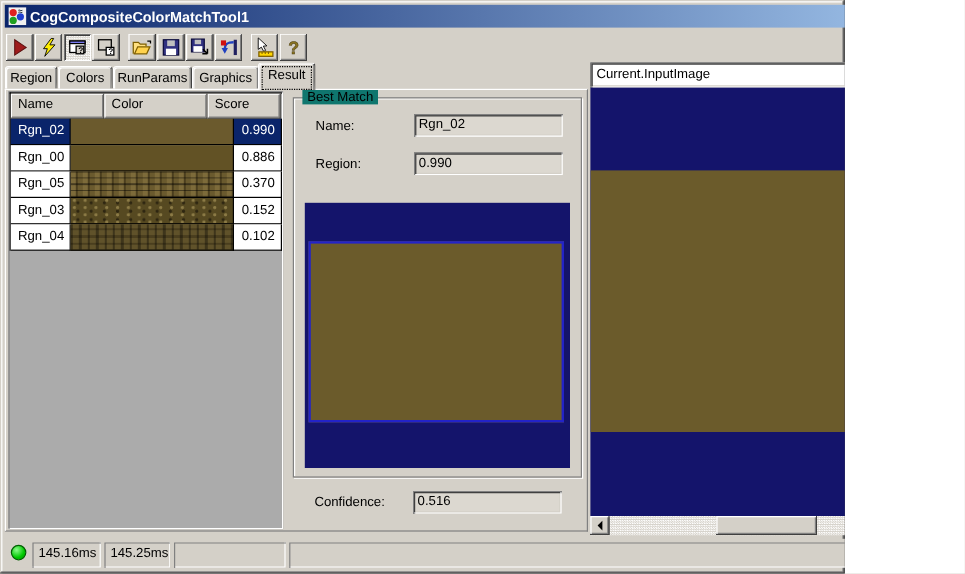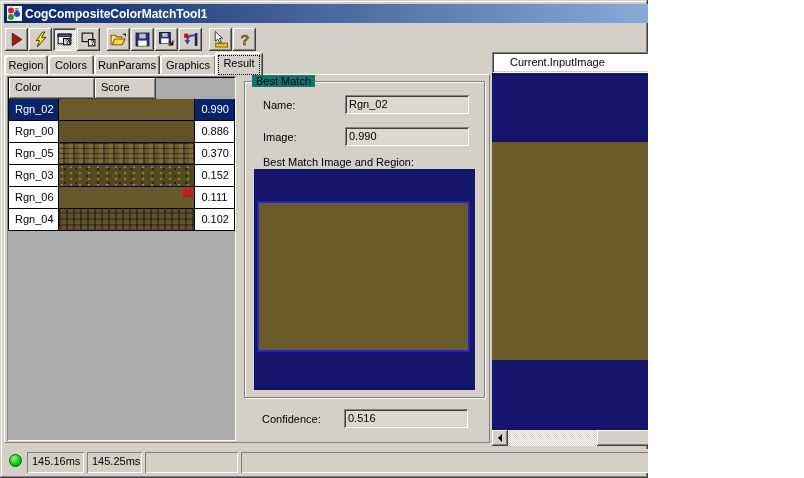--- a/index.html
+++ b/index.html
@@ -1,20 +1,20 @@
 <!DOCTYPE html>
 <html><head>
 <meta charset="utf-8">
 <style>
   * { margin:0; padding:0; box-sizing:border-box; }
   html,body { width:804px; height:478px; }
   body { font-family:"Liberation Sans", sans-serif; font-size:11px; color:#000; }
 
   .window {
-    position:relative; width:648px; height:478px; background:#d4d0c8;
+    position:relative; width:704px; height:478px; background:#d4d0c8;
     box-shadow: inset -1px -1px 0 #404040, inset 1px 1px 0 #d4d0c8,
                 inset -2px -2px 0 #808080, inset 2px 2px 0 #ffffff;
     overflow:hidden;
   }
 
   
   .titlebar {
     position:absolute; left:4px; top:4px; width:796px; height:19px;
     background:linear-gradient(90deg,#0a246a,#a6caf0);
     display:flex; align-items:center; padding:0 2px;
@@ -99,21 +99,21 @@
     position:absolute; height:19px; background:#dcd8d0; padding:3px 4px 0 4px; font-size:11px;
     box-shadow: inset 1px 1px 0 #808080, inset -1px -1px 0 #fff, inset 2px 2px 0 #404040, inset -2px -2px 0 #d4d0c8;
   }
   .bm-image { position:absolute; left:9px; top:87px; width:221px; height:221px; background:#14146b; }
   .bm-region { position:absolute; left:3px; top:32px; width:213px; height:151px; border:2px solid #2323c8; background:#6b5b2b; }
 
   
   .combo {
     position:absolute; left:492px; top:52px; width:308px; height:21px; background:#fff;
     box-shadow: inset 1px 1px 0 #808080, inset -1px -1px 0 #fff, inset 2px 2px 0 #404040, inset -2px -2px 0 #d4d0c8;
-    padding:4px 0 0 18px; font-size:11px;
+    padding:4px 0 0 5px; font-size:11px;
   }
   .combo-arrow {
     position:absolute; right:2px; top:2px; width:17px; height:17px; background:#d4d0c8;
     box-shadow: inset -1px -1px 0 #404040, inset 1px 1px 0 #fff, inset -2px -2px 0 #808080;
     display:flex; align-items:center; justify-content:center;
   }
   .arr { width:0; height:0; border:4px solid rgba(0,0,0,0); }
   .arr.down { border-top:4px solid #000; margin-top:4px; }
   .arr.up { border-bottom:4px solid #000; margin-bottom:4px; }
   .arr.left { border-right:4px solid #000; margin-right:4px; }
@@ -251,20 +251,21 @@
       <span class="focus"></span>
       <span>Result</span>
     </div>
   </div>
 
   <div class="tab-page"></div>
 
   <div class="grid-area">
     <div class="grid">
       <div class="grid-row header">
+        <div class="gcell hcell c-name">Name</div>
         <div class="gcell hcell c-color">Color</div>
         <div class="gcell hcell c-score">Score</div>
       </div>
 
       <div class="grid-row selected">
         <div class="gcell dcell sel-hl c-name">Rgn_02</div>
         <div class="gcell dcell swatch c-color" data-swatch="rgn02"></div>
         <div class="gcell dcell sel-hl c-score">0.990</div>
       </div>
       <div class="grid-row">
@@ -276,39 +277,33 @@
         <div class="gcell dcell c-name">Rgn_05</div>
         <div class="gcell dcell swatch c-color" data-swatch="rgn05"></div>
         <div class="gcell dcell c-score">0.370</div>
       </div>
       <div class="grid-row">
         <div class="gcell dcell c-name">Rgn_03</div>
         <div class="gcell dcell swatch c-color" data-swatch="rgn03"></div>
         <div class="gcell dcell c-score">0.152</div>
       </div>
       <div class="grid-row">
-        <div class="gcell dcell c-name">Rgn_06</div>
-        <div class="gcell dcell swatch c-color" data-swatch="rgn06"></div>
-        <div class="gcell dcell c-score">0.111</div>
-      </div>
-      <div class="grid-row">
         <div class="gcell dcell c-name">Rgn_04</div>
         <div class="gcell dcell swatch c-color" data-swatch="rgn04"></div>
         <div class="gcell dcell c-score">0.102</div>
       </div>
     </div>
   </div>
 
   <div class="groupbox">
     <span class="legend">Best Match</span>
     <span class="fieldlabel" style="left:18px; top:17px">Name:</span>
     <div class="field" style="left:100px; top:13px; width:124px">Rgn_02</div>
-    <span class="fieldlabel" style="left:18px; top:49px">Image:</span>
+    <span class="fieldlabel" style="left:18px; top:49px">Region:</span>
     <div class="field" style="left:100px; top:45px; width:124px">0.990</div>
-    <span class="fieldlabel" style="left:18px; top:74px">Best Match Image and Region:</span>
     <div class="bm-image">
       <div class="bm-region"></div>
     </div>
   </div>
   <span class="fieldlabel" style="left:262px; top:413px; position:absolute">Confidence:</span>
   <div class="field" style="left:344px; top:409px; width:124px">0.516</div>
 
   <div class="combo">
     <span>Current.InputImage</span>
     <div class="combo-arrow">

